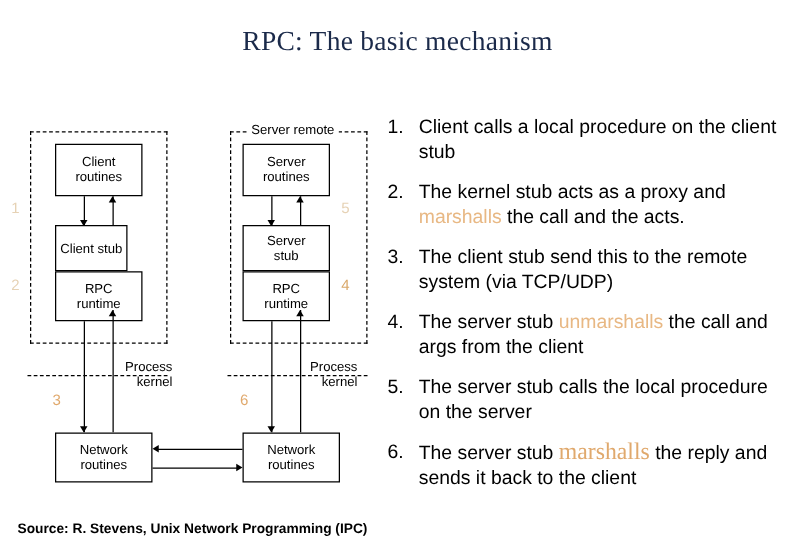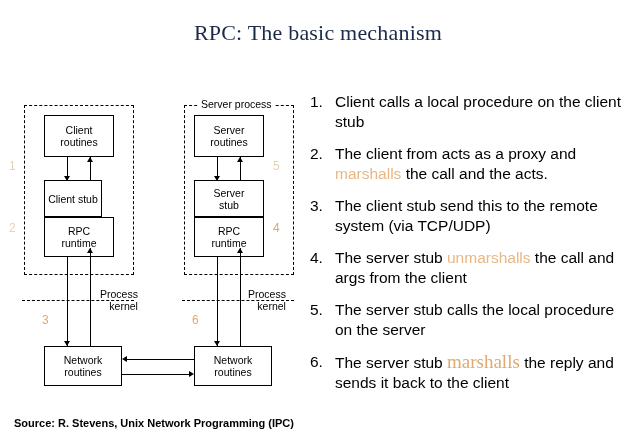--- a/index.html
+++ b/index.html
@@ -199,21 +199,21 @@
 
   <div class="stepnum" style="left:9px; top:72px; color:#e6d2b5;">1</div>
   <div class="stepnum" style="left:9px; top:134px; color:#e6d2b5;">2</div>
 
   <div class="vline" style="left:67px; top:169px; height:89px;"></div>
   <div class="arrow-down" style="left:64px; top:253px;"></div>
   <div class="vline" style="left:90px; top:160px; height:98px;"></div>
   <div class="arrow-up" style="left:87px; top:160px;"></div>
 
   <div class="dashed-proc" style="left:184px; top:17px; width:110px; height:170px;"></div>
-  <div class="proc-label" style="left:198px; top:10px;">Server process</div>
+  <div class="proc-label" style="left:198px; top:10px;">Server remote</div>
 
   <div class="solidbox" style="left:194px; top:27px; width:70px; height:42px;">
     <div>
       <div>Server</div>
       <div>routines</div>
     </div>
   </div>
 
   <div class="vline" style="left:217px; top:69px; height:23px;"></div>
   <div class="arrow-down" style="left:214px; top:88px;"></div>
@@ -283,21 +283,21 @@
   <div>Source: R. Stevens, Unix Network Programming (IPC)</div>
 </div>
 
 <div id="steps-list">
     <div class="step-row">
       <div class="step-num">1.</div>
       <div class="step-text"><span>Client calls a local procedure on the client stub</span></div>
     </div>
     <div class="step-row">
       <div class="step-num">2.</div>
-      <div class="step-text"><span>The client from acts as a proxy and </span><span class="hl-sans">marshalls</span><span> the call and the acts.</span></div>
+      <div class="step-text"><span>The kernel stub acts as a proxy and </span><span class="hl-sans">marshalls</span><span> the call and the acts.</span></div>
     </div>
     <div class="step-row">
       <div class="step-num">3.</div>
       <div class="step-text"><span>The client stub send this to the remote system (via TCP/UDP)</span></div>
     </div>
     <div class="step-row">
       <div class="step-num">4.</div>
       <div class="step-text"><span>The server stub </span><span class="hl-sans">unmarshalls</span><span> the call and args from the client</span></div>
     </div>
     <div class="step-row">

